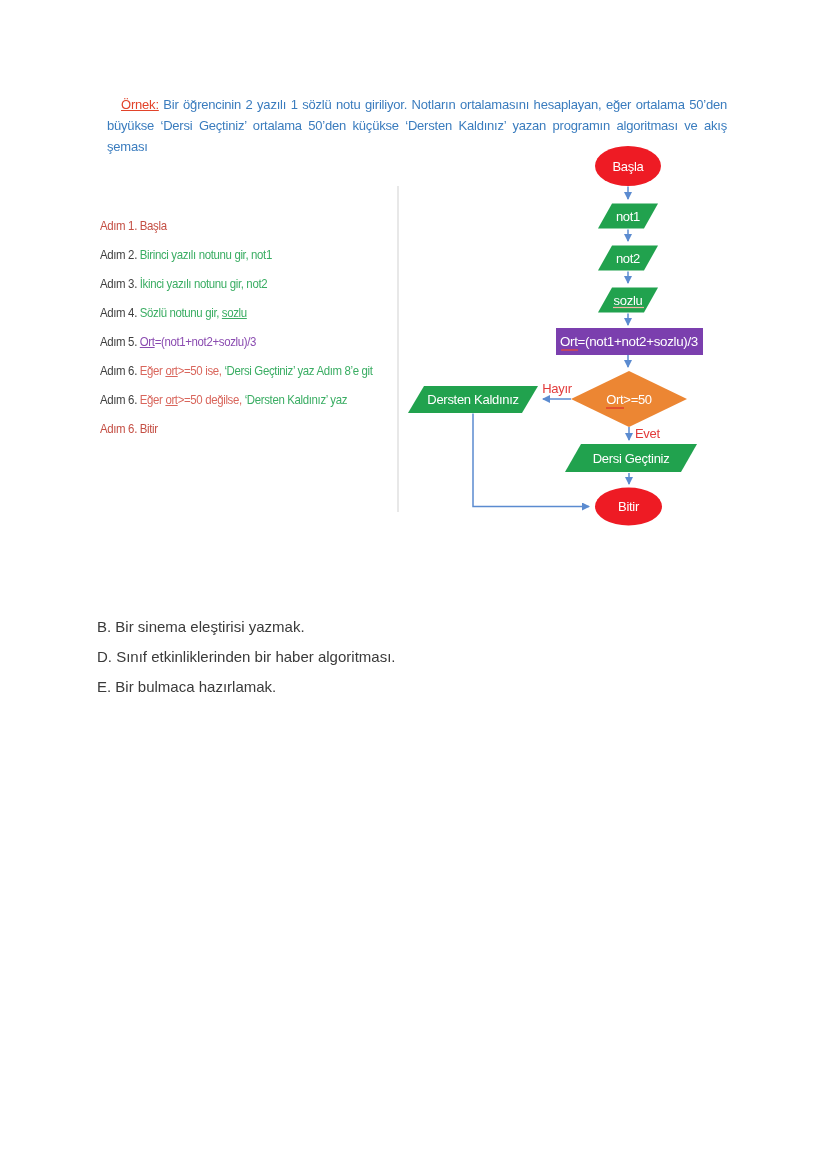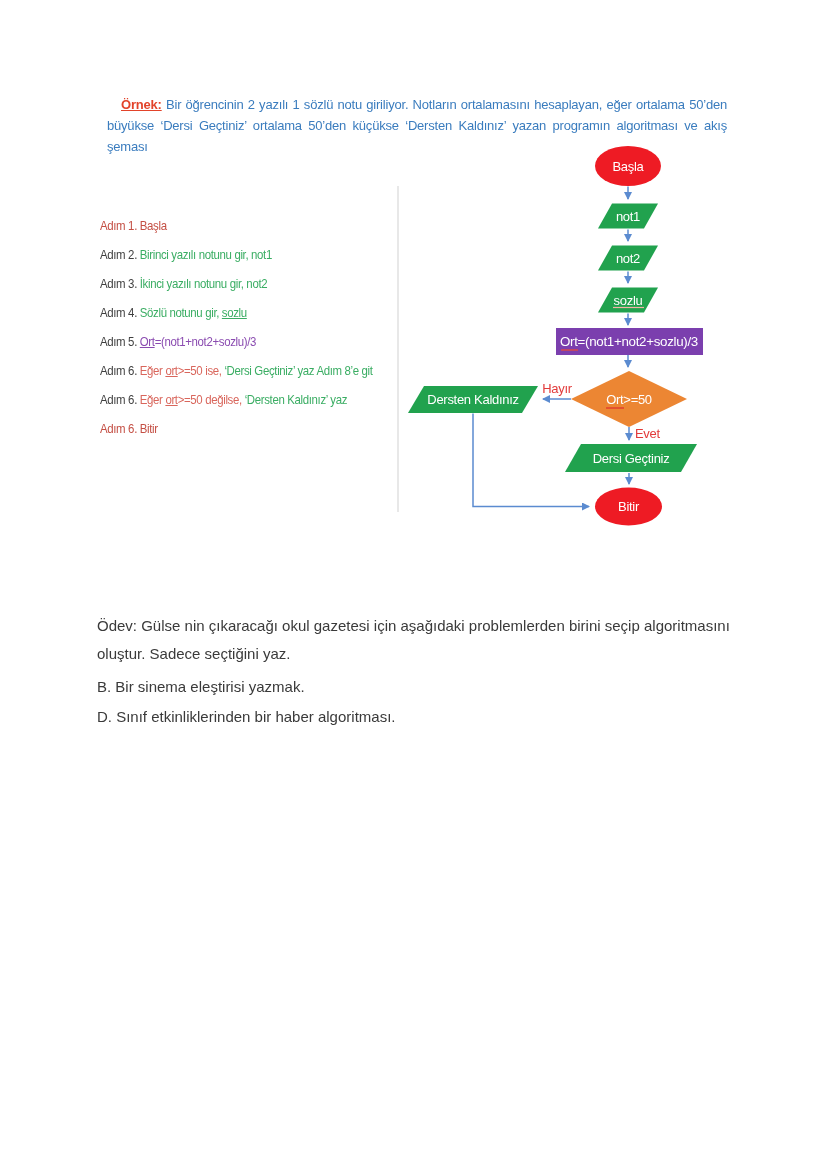--- a/index.html
+++ b/index.html
@@ -6,21 +6,21 @@
   .page{
     position:relative;width:828px;height:1171px;background:#ffffff;overflow:hidden;
     font-family:"Liberation Sans",sans-serif;
   }
   
   .header-par{
     position:absolute;left:107px;top:94px;width:620px;margin:0;
     font-size:13px;line-height:21px;text-align:justify;text-indent:14px;
     letter-spacing:-0.2px;color:#3a7cbe;
   }
-  .ornek{color:#e2432a;font-weight:700;text-decoration:underline;}
+  .ornek{color:#e2432a;font-weight:400;text-decoration:underline;}
   
   .steps{
     position:absolute;left:100px;top:211px;font-size:13px;letter-spacing:-0.4px;
     transform:scaleX(0.88);transform-origin:top left;white-space:pre;
   }
   .step-line{height:29px;line-height:29px;}
   .seg{white-space:pre;}
   .seg-red{color:#c44f44;}
   .seg-black{color:#3f3f3f;}
   .seg-green{color:#3aad63;}
@@ -94,20 +94,20 @@
     <text x="78" y="269" text-anchor="middle">Dersten Kaldınız</text>
 
     <polygon points="186,309 302,309 286,337 170,337" fill="#21a24e"></polygon>
     <text x="236" y="327.5" text-anchor="middle">Dersi Geçtiniz</text>
 
     <ellipse cx="233.5" cy="371.5" rx="33.5" ry="19" fill="#ee1b24"></ellipse>
     <text x="233.5" y="376" text-anchor="middle">Bitir</text>
   </svg>
 
   <div class="homework">
-    <p class="hw-intro">Ödev: Gülse nin çıkaracağı okul gazetesi için aşağıdaki problemlerden birini seçip algoritmasını oluştur. Sadece seçtiğini yaz.</p>
     <div id="hw-options">
         <div class="hw-option">B. Bir sinema eleştirisi yazmak.</div>
         <div class="hw-option">D. Sınıf etkinliklerinden bir haber algoritması.</div>
+        <div class="hw-option">E. Bir bulmaca hazırlamak.</div>
       </div>
   </div>
 
 </div>
 
 </body></html>

